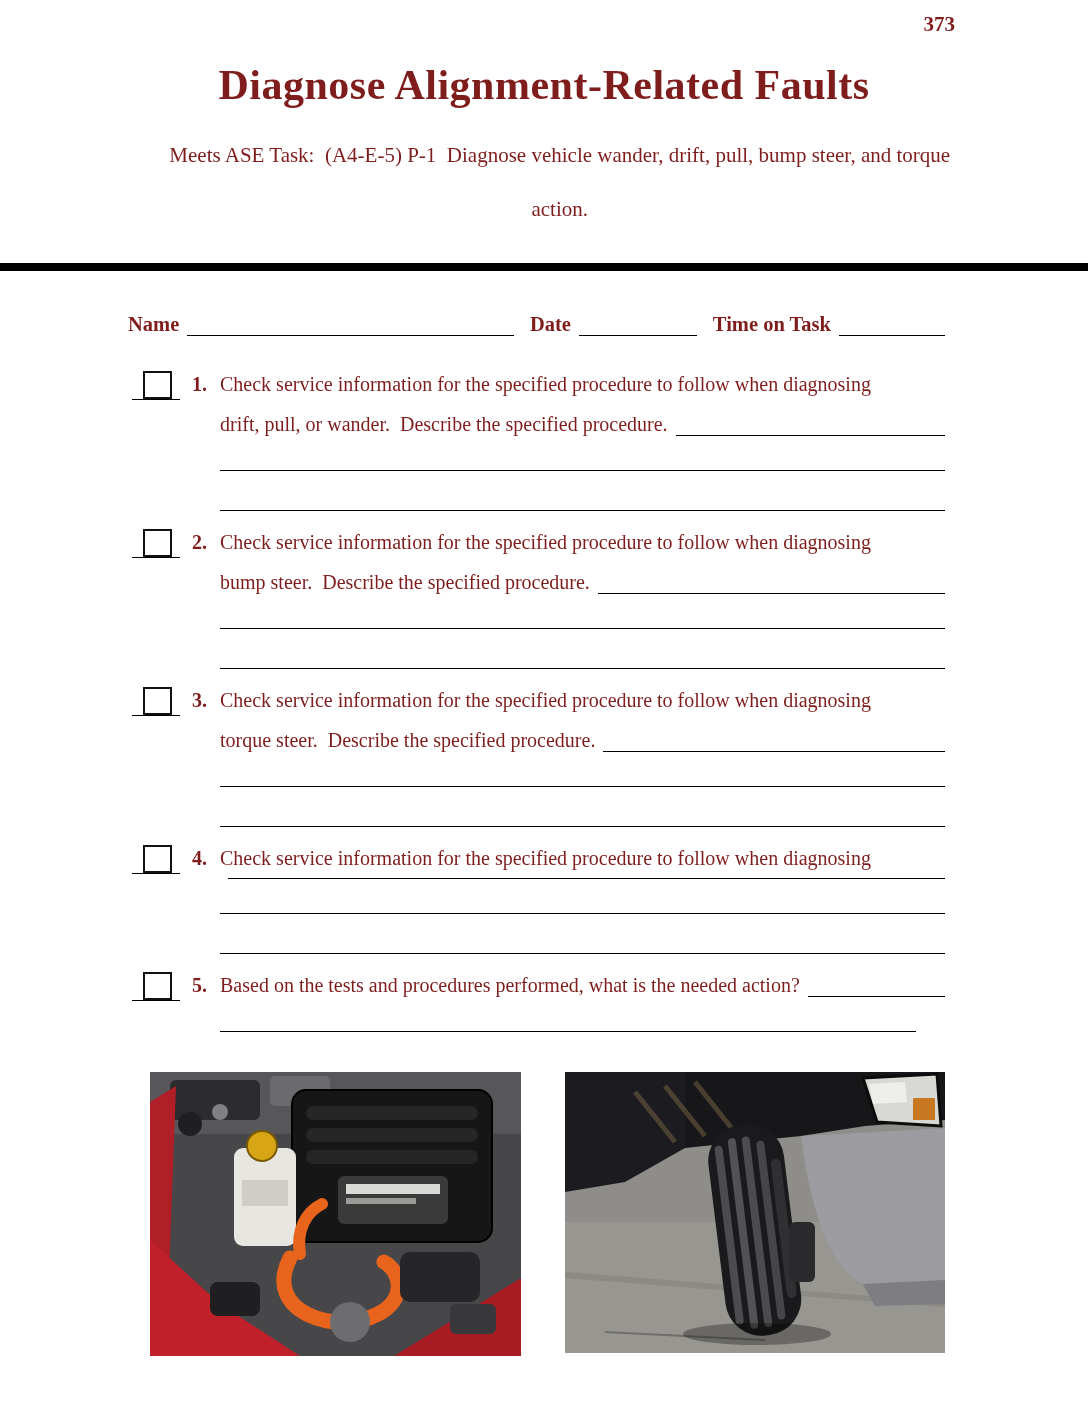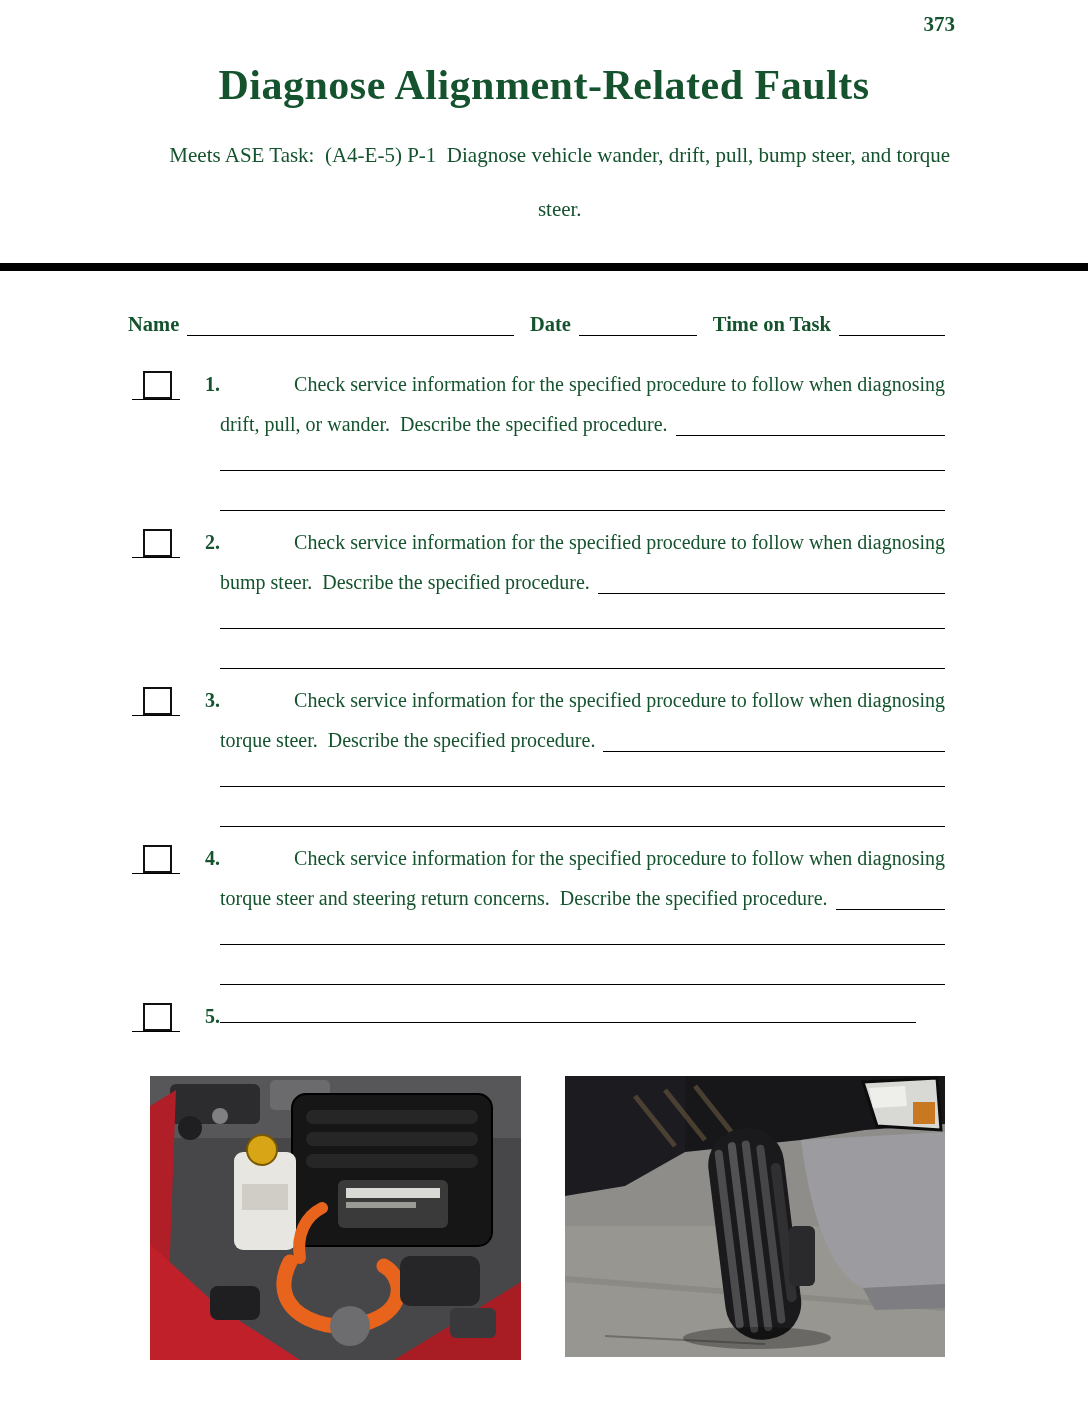--- a/index.html
+++ b/index.html
@@ -3,21 +3,21 @@
 <meta charset="utf-8">
 <style>
   * { box-sizing: border-box; }
   html, body { margin: 0; padding: 0; background: #ffffff; }
   .page {
     position: relative;
     width: 1088px;
     height: 1408px;
     margin: 0 auto;
     background: #ffffff;
-    color: #14532d;
+    color: #7f1d1d;
     font-family: "Liberation Serif", serif;
     font-size: 20px;
     overflow: hidden;
   }
   .page-number {
     position: absolute;
     top: 12px;
     right: 133px;
     font-weight: bold;
     font-size: 21px;
@@ -35,21 +35,21 @@
     font-size: 21px;
     line-height: 27px;
     white-space: pre-wrap;
   }
   .thick-rule {
     margin-top: 13px;
     height: 8px;
     background: #000000;
     width: 100%;
   }
-  .content { padding: 0 143px 0 128px; text-align: right; }
+  .content { padding: 0 143px 0 128px; }
 
   
   .form-row {
     display: flex;
     align-items: flex-end;
     font-weight: bold;
     font-size: 20.5px;
   }
   .form-row.row1 { margin-top: 42px; }
   .form-row.row2 { margin-top: 28px; }
@@ -121,21 +121,21 @@
 <body>
 
 <div class="page">
 
   <div class="page-number">373</div>
 
   <div class="header">
     <h1 class="title">Diagnose Alignment-Related Faults</h1>
     <div class="subtitle">
       <span>Meets ASE Task:  (A4-E-5) P-1  Diagnose vehicle wander, drift, pull, bump steer, and torque</span><br>
-      <span>steer.</span>
+      <span>action.</span>
     </div>
   </div>
 
   <div class="thick-rule"></div>
 
   <div class="content">
 
     <div class="form-row row1">
       <span class="lbl">Name</span>
       <span class="blank flexfill"></span>
@@ -206,36 +206,39 @@
 
       <div class="task">
         <div class="task-row">
           <div class="cb-cell">
             <div class="checkbox"></div>
           </div>
           <div class="task-num">4.</div>
           <div class="task-body">
             <div class="task-line1">Check service information for the specified procedure to follow when diagnosing</div>
             <div class="task-line2">
-              <span class="txt">torque steer and steering return concerns.  Describe the specified procedure.</span>
               <span class="inline-blank"></span>
             </div>
             <div class="task-blank first"></div>
             <div class="task-blank"></div>
           </div>
         </div>
       </div>
 
       <div class="task">
         <div class="task-row">
           <div class="cb-cell">
             <div class="checkbox"></div>
           </div>
           <div class="task-num">5.</div>
           <div class="task-body">
+            <div class="task-line2">
+              <span class="txt">Based on the tests and procedures performed, what is the needed action?</span>
+              <span class="inline-blank"></span>
+            </div>
             <div class="task-blank first" style="width:96%"></div>
           </div>
         </div>
       </div>
 
     </div>
   </div>
 
   <div class="photos">
 

